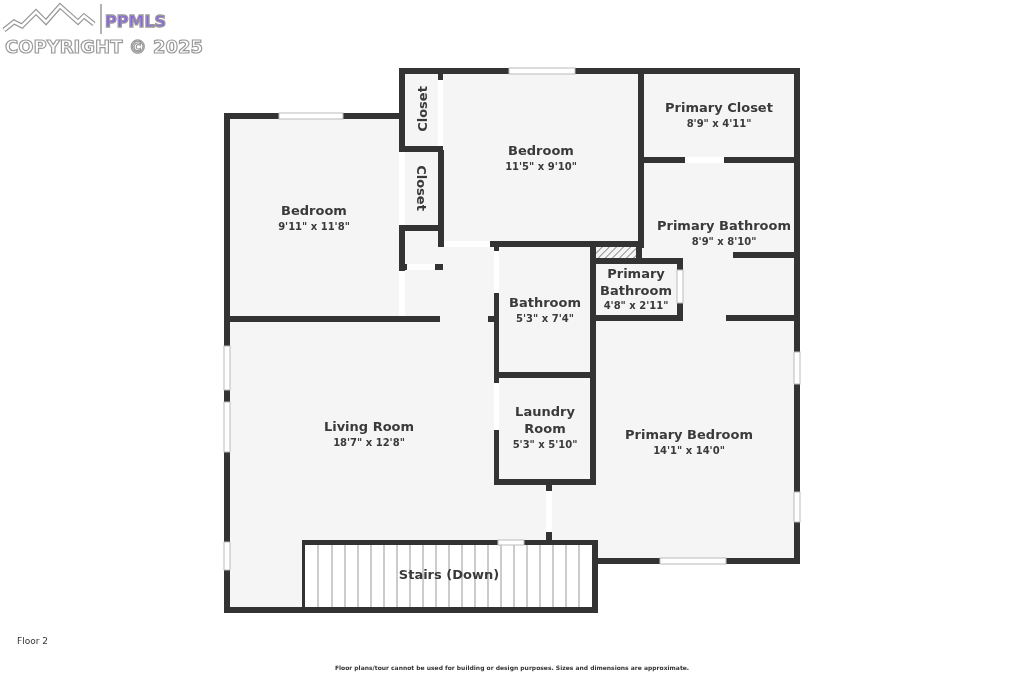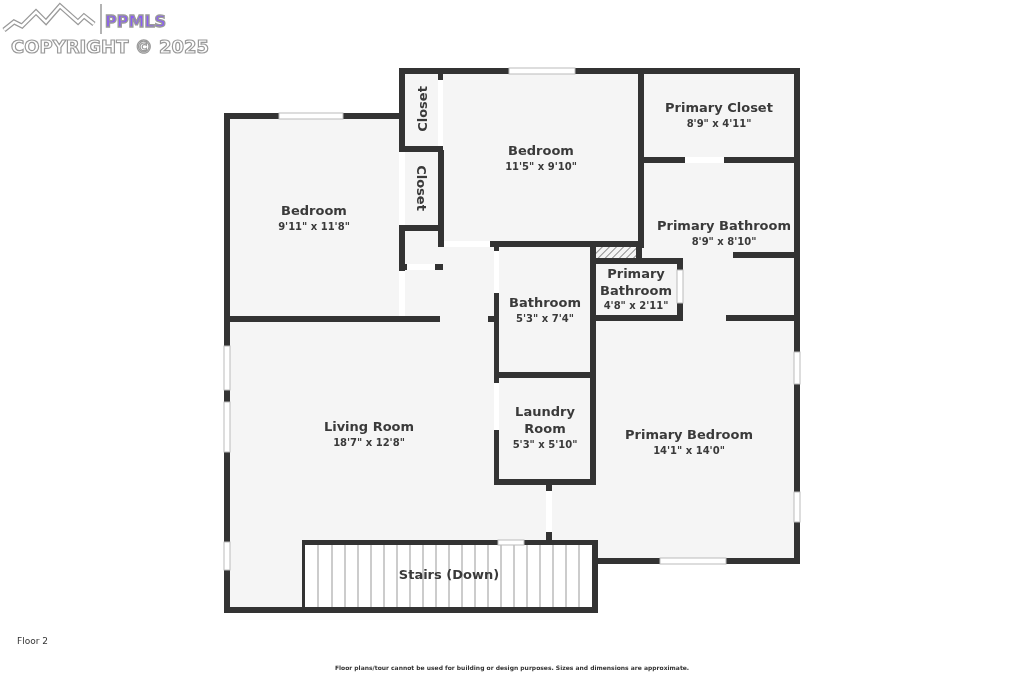--- a/index.html
+++ b/index.html
@@ -9,21 +9,21 @@
   .wall { fill:#333333; }
   .win { fill:#ffffff; stroke:#bbbbbb; stroke-width:1; }
   .door { fill:#ffffff; }
   .room-name { font-family:"DejaVu Sans", sans-serif; font-weight:bold; font-size:13px; fill:#3a3a3a; text-anchor:middle; }
   .room-dim { font-family:"DejaVu Sans", sans-serif; font-weight:bold; font-size:10px; fill:#3a3a3a; text-anchor:middle; }
   .stair-line { stroke:#999999; stroke-width:1; }
   .logo { position:absolute; left:2px; top:2px; width:205px; height:56px; }
   .logo-text { position:absolute; left:103px; top:10px; font-family:"DejaVu Sans", sans-serif; font-weight:bold; font-size:16px; color:#8b5cf6;
      -webkit-text-stroke:1.4px #9a9a9a; letter-spacing:0px; }
   .logo-copy { position:absolute; left:3px; top:34px; font-family:"DejaVu Sans", sans-serif; font-weight:bold; font-size:18px; color:#fff;
-     -webkit-text-stroke:1.2px #9a9a9a; letter-spacing:0px; white-space:nowrap;margin-left:6px; }
+     -webkit-text-stroke:1.2px #9a9a9a; letter-spacing:0px; white-space:nowrap; }
   .floor-label { position:absolute; left:17px; top:636px; font-size:9px; color:#333; font-family:"DejaVu Sans", sans-serif; }
   .disclaimer { position:absolute; left:0; width:1024px; top:664px; text-align:center; font-size:6px; font-weight:bold; color:#333; font-family:"DejaVu Sans", sans-serif; padding-left:0px; }
   .disclaimer span { position:relative; left:0px; }
 </style>
 </head>
 <body>
 
 <div class="logo">
   <svg width="100" height="36" viewBox="0 0 100 36" style="position:absolute;left:0;top:0;">
     <polyline points="2,28 12,20 20,24 34,10 44,20 58,4 76,20 82,14 92,22" fill="none" stroke="#9a9a9a" stroke-width="5" stroke-linejoin="miter"></polyline>

